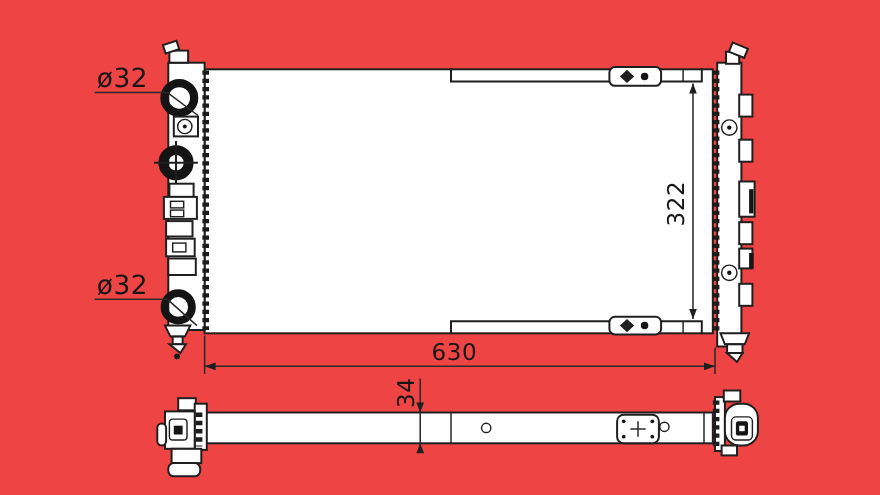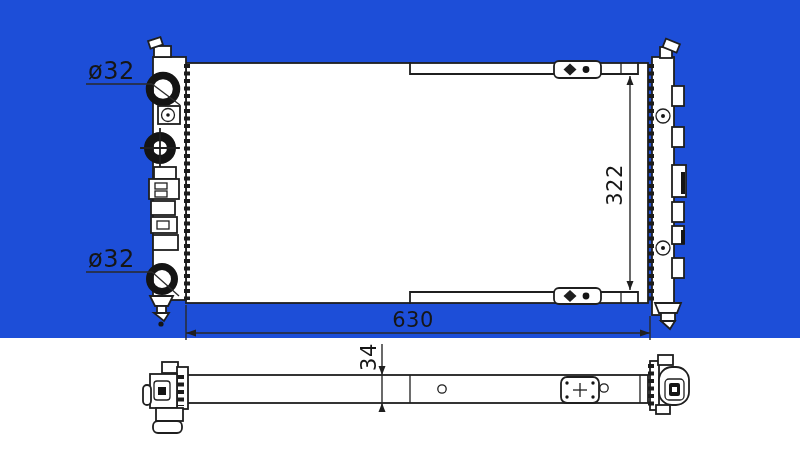--- a/index.html
+++ b/index.html
@@ -7,22 +7,22 @@
     padding: 0;
     background: #ffffff;
     width: 800px;
     height: 450px;
     overflow: hidden;
     font-family: "DejaVu Sans", sans-serif;
   }
   .stage {
     position: relative;
     width: 800px;
-    height: 338px;
-    background: #1d4ed8;
+    height: 450px;
+    background: #ef4444;
   }
   svg { display: block; }
   .ln   { stroke: #1f1f1f; fill: none; stroke-width: 1.8; stroke-linecap: square; }
   .ln-thin { stroke: #1f1f1f; fill: none; stroke-width: 1.3; }
   .ln-dim  { stroke: #2a2a2a; fill: none; stroke-width: 1.4; }
   .shape-w { stroke: #1f1f1f; fill: #ffffff; stroke-width: 1.8; }
   .shape-b { stroke: none; fill: #151515; }
   .ring    { stroke: #141414; fill: none; }
   .serr    { stroke: #1c1c1c; fill: none; stroke-width: 6; stroke-dasharray: 4 3.5; }
   .dimtext {

